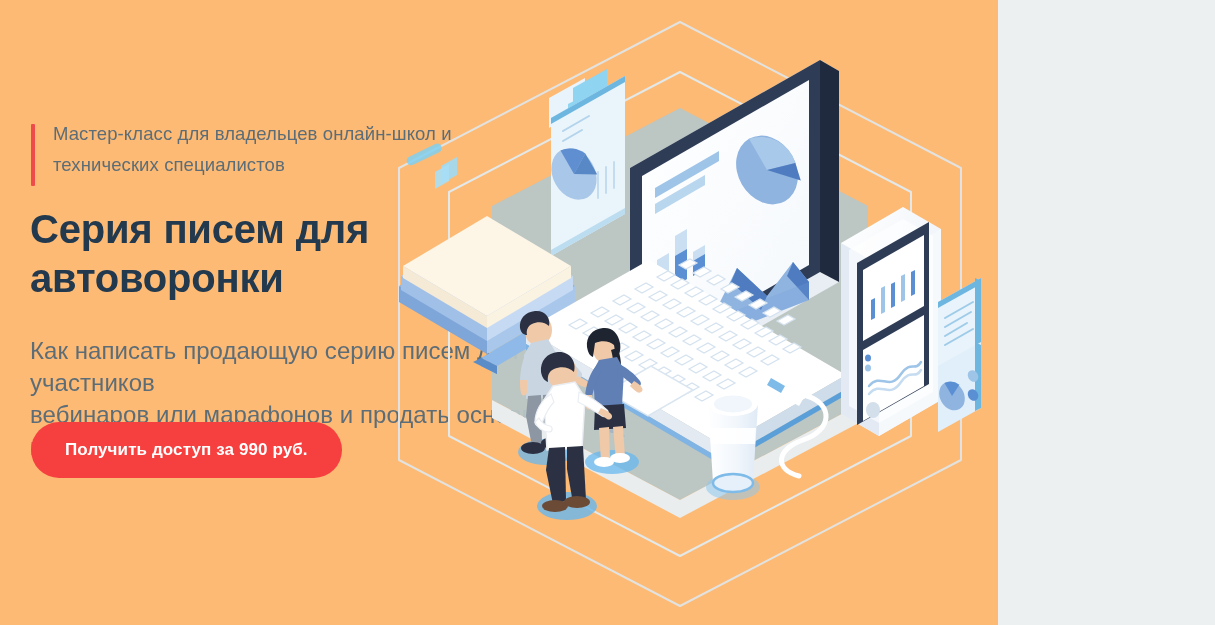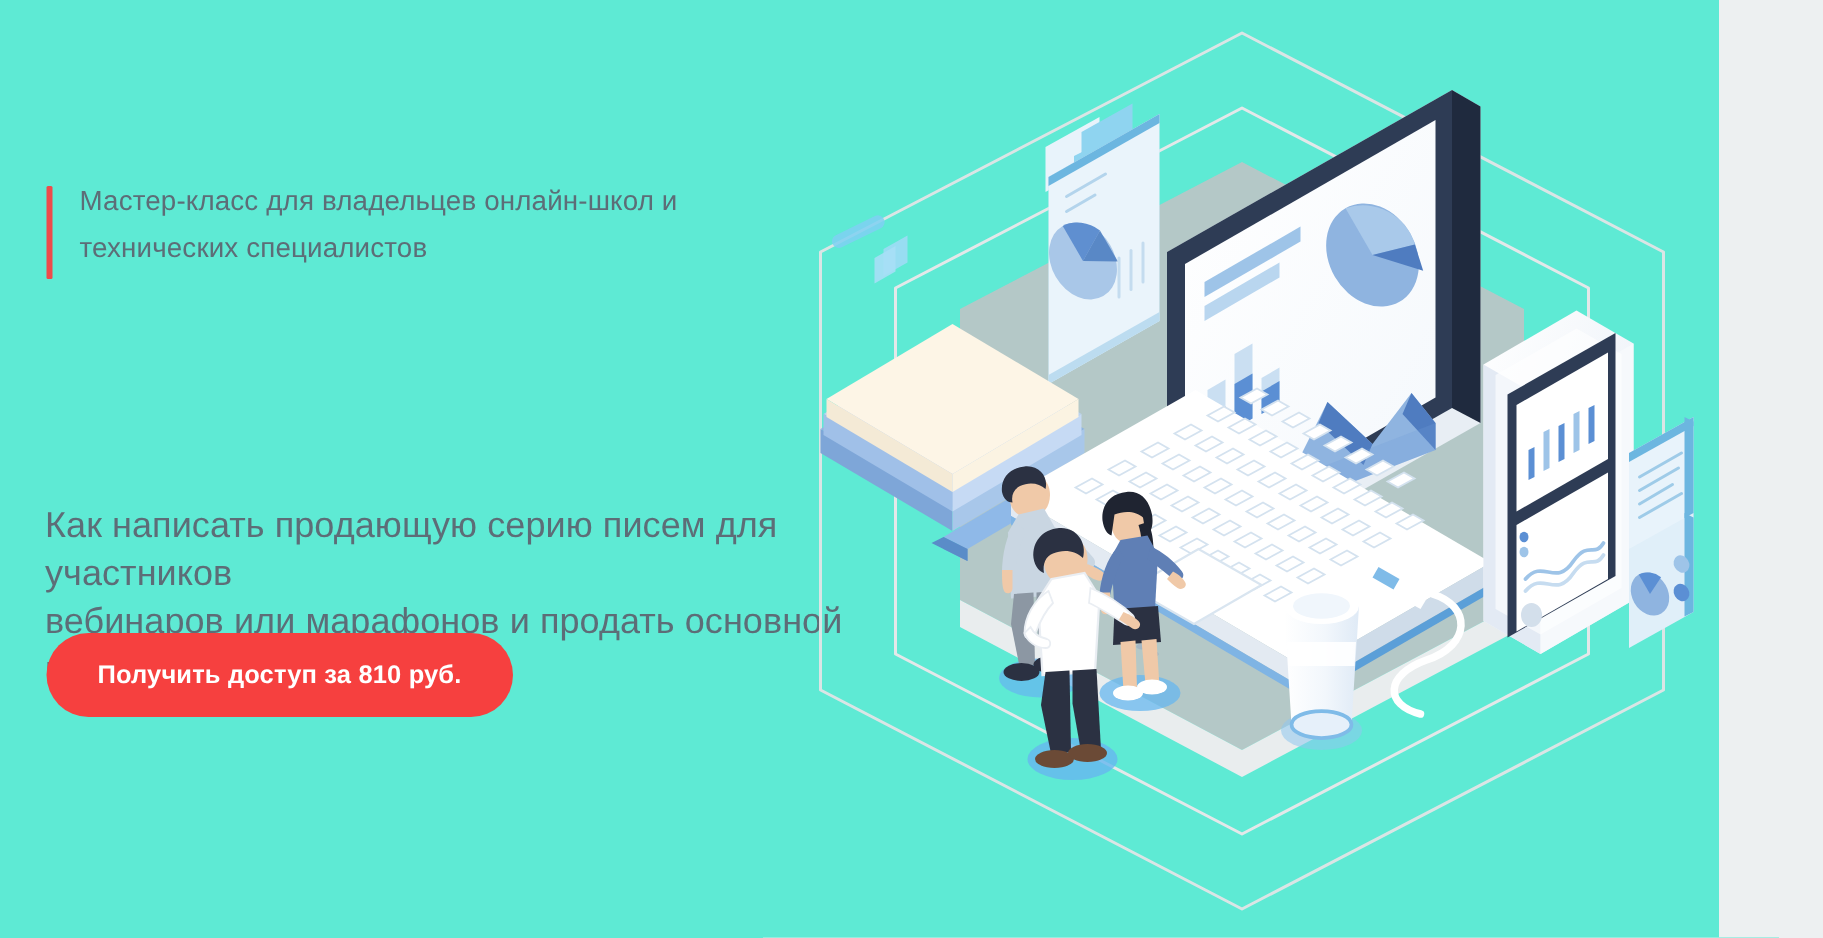--- a/index.html
+++ b/index.html
@@ -11,23 +11,23 @@
     width: 1215px;
     height: 625px;
     overflow: hidden;
     background: #edf0f1;
     font-family: "Liberation Sans", "DejaVu Sans", sans-serif;
     -webkit-font-smoothing: antialiased;
   }
 
   .hero {
     position: relative;
-    width: 1146px;
+    width: 998px;
     height: 625px;
-    background: #5eead4;
+    background: #fdba74;
   }
 
   
   .hero-copy {
     position: absolute;
     left: 30px;
     top: 0;
     width: 570px;
     height: 625px;
   }
@@ -127,25 +127,27 @@
 <div class="hero">
 
   <div class="hero-copy">
 
     <div class="eyebrow">
       <span class="eyebrow-bar"></span>
       <span class="eyebrow-text">Мастер-класс для владельцев онлайн-школ и
 технических специалистов</span>
     </div>
 
+    <h1 class="headline">Серия писем для
+автоворонки</h1>
 
     <p class="subhead">Как написать продающую серию писем для участников
 вебинаров или марафонов и продать основной курс</p>
 
-    <button class="cta">Получить доступ за 810 руб.</button>
+    <button class="cta">Получить доступ за 990 руб.</button>
   </div>
 
   <div class="hero-art">
     <svg viewBox="0 0 635 625" xmlns="http://www.w3.org/2000/svg">
       <defs>
         <linearGradient id="gScreenGlass" x1="0" y1="0" x2="1" y2="1">
           <stop offset="0" stop-color="#ffffff"></stop>
           <stop offset="1" stop-color="#f4f8fc"></stop>
         </linearGradient>
         <linearGradient id="gCup" x1="0" y1="0" x2="1" y2="0">

